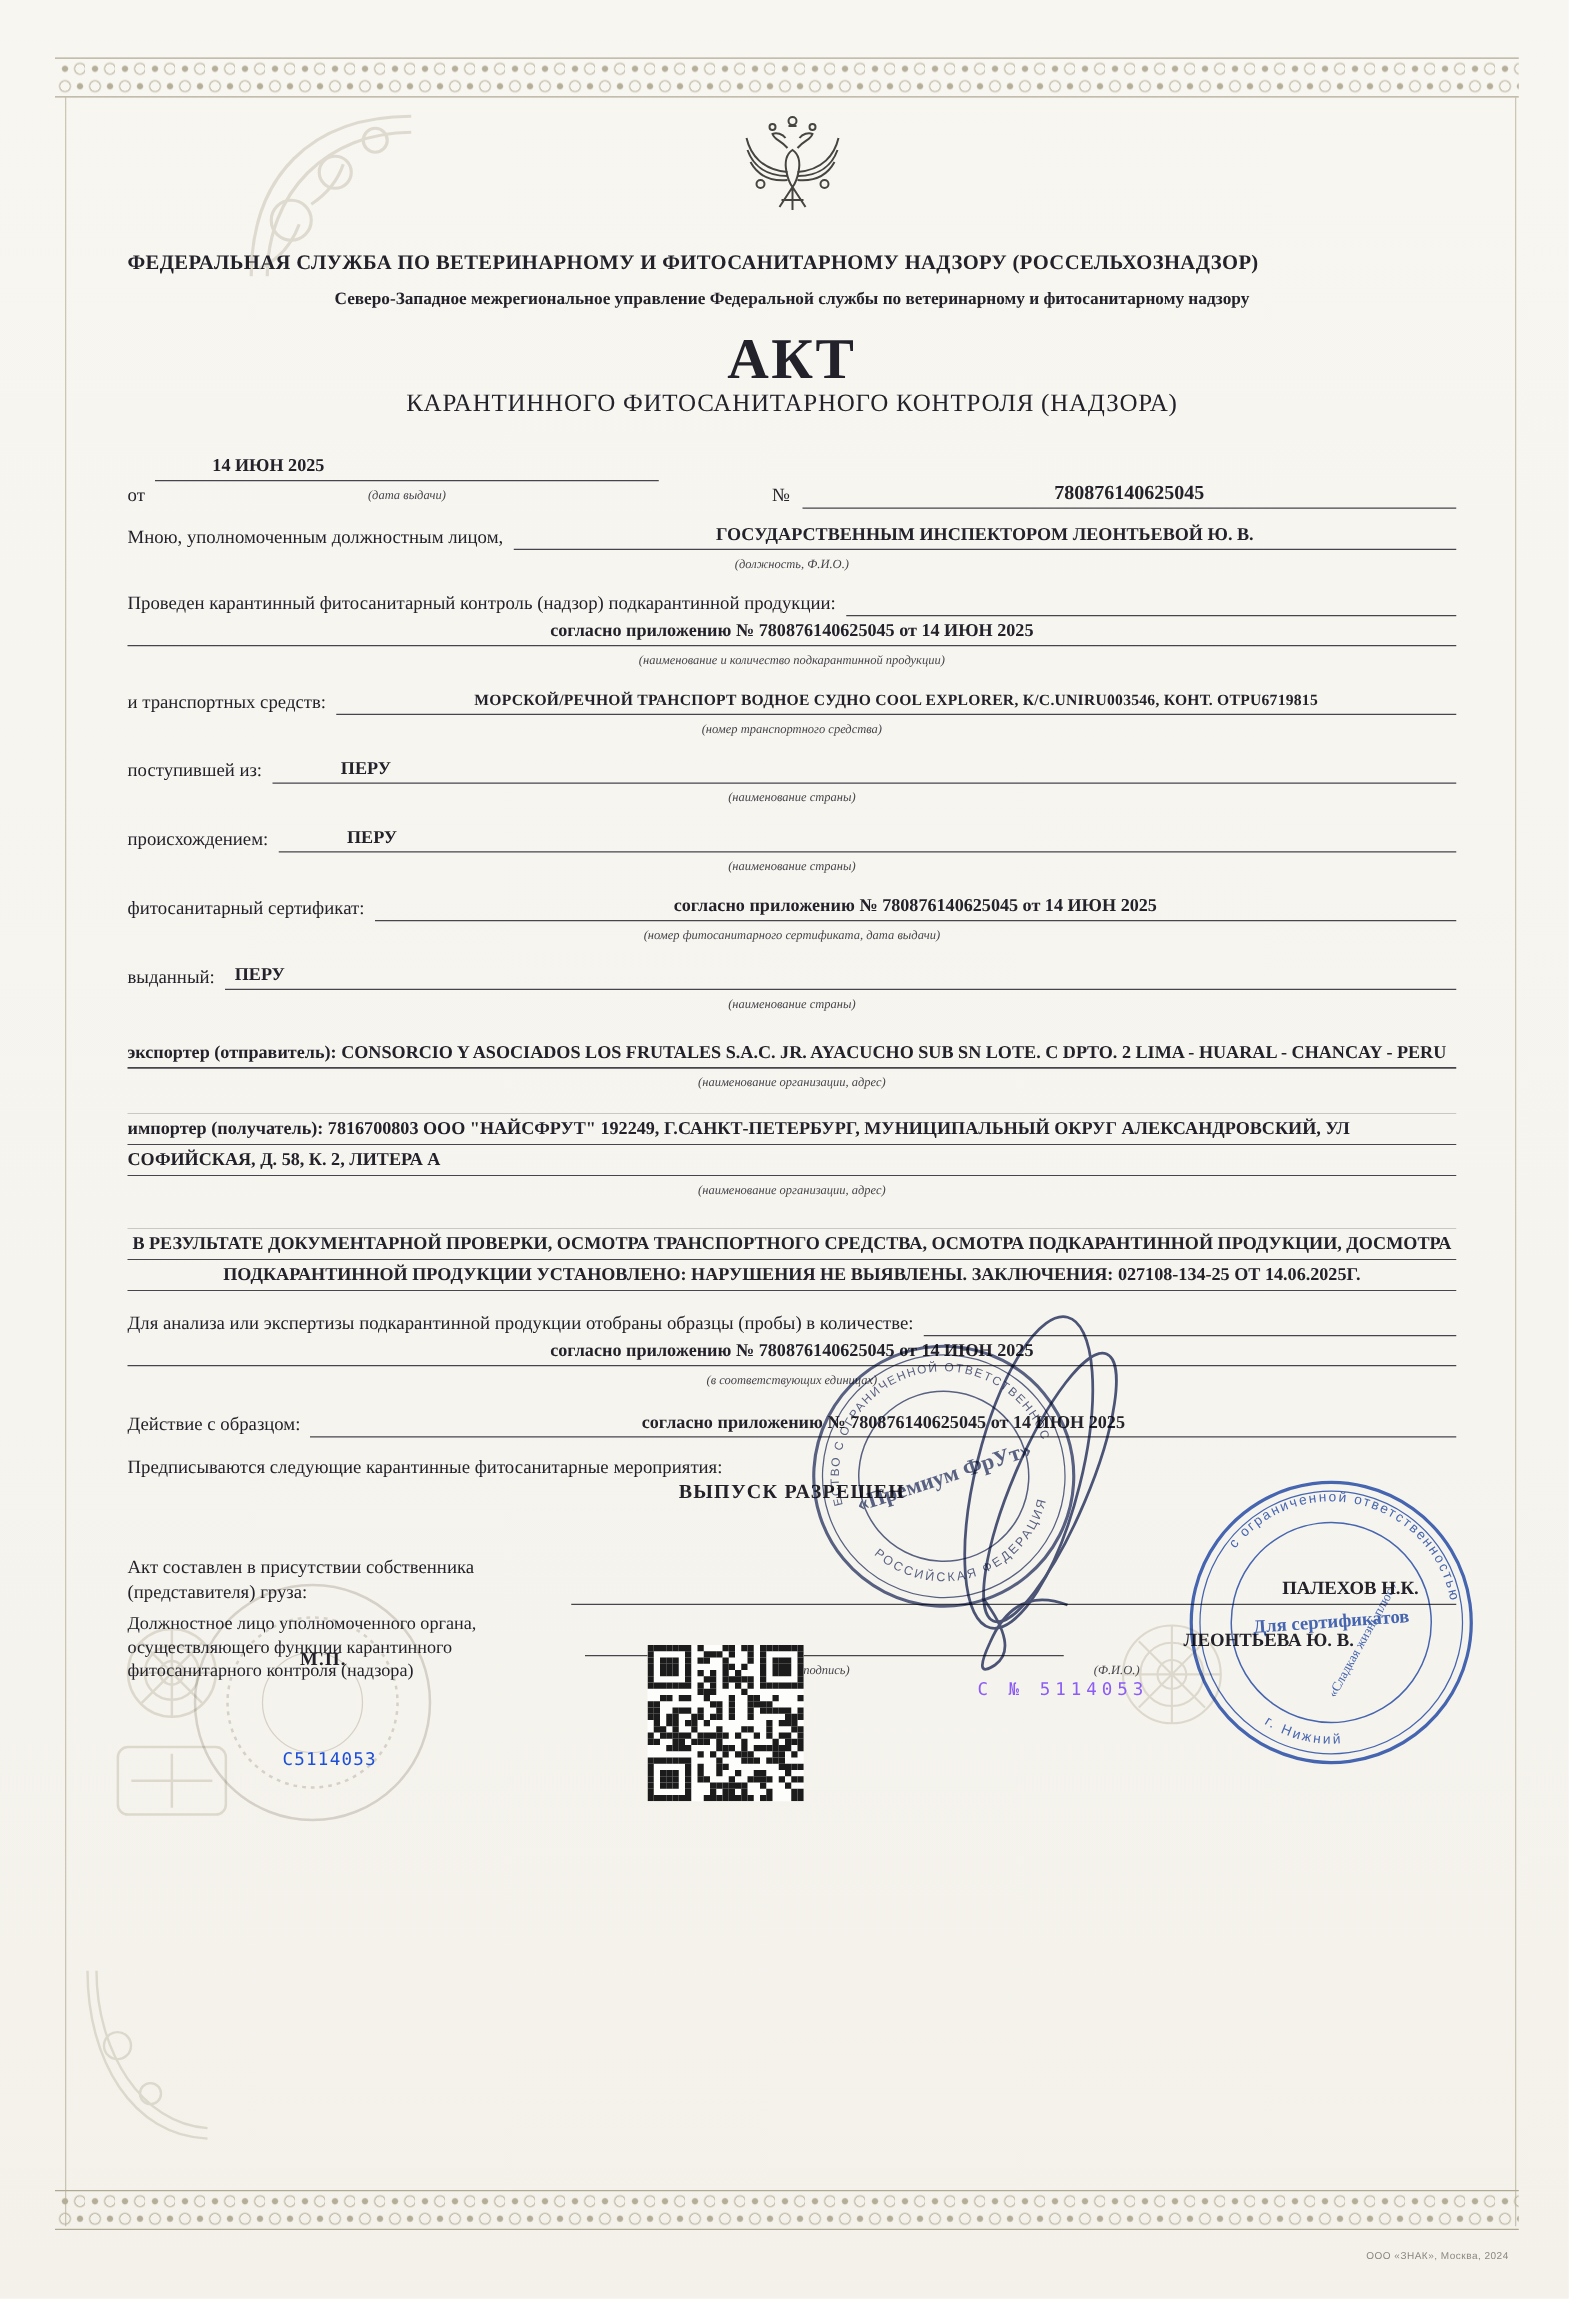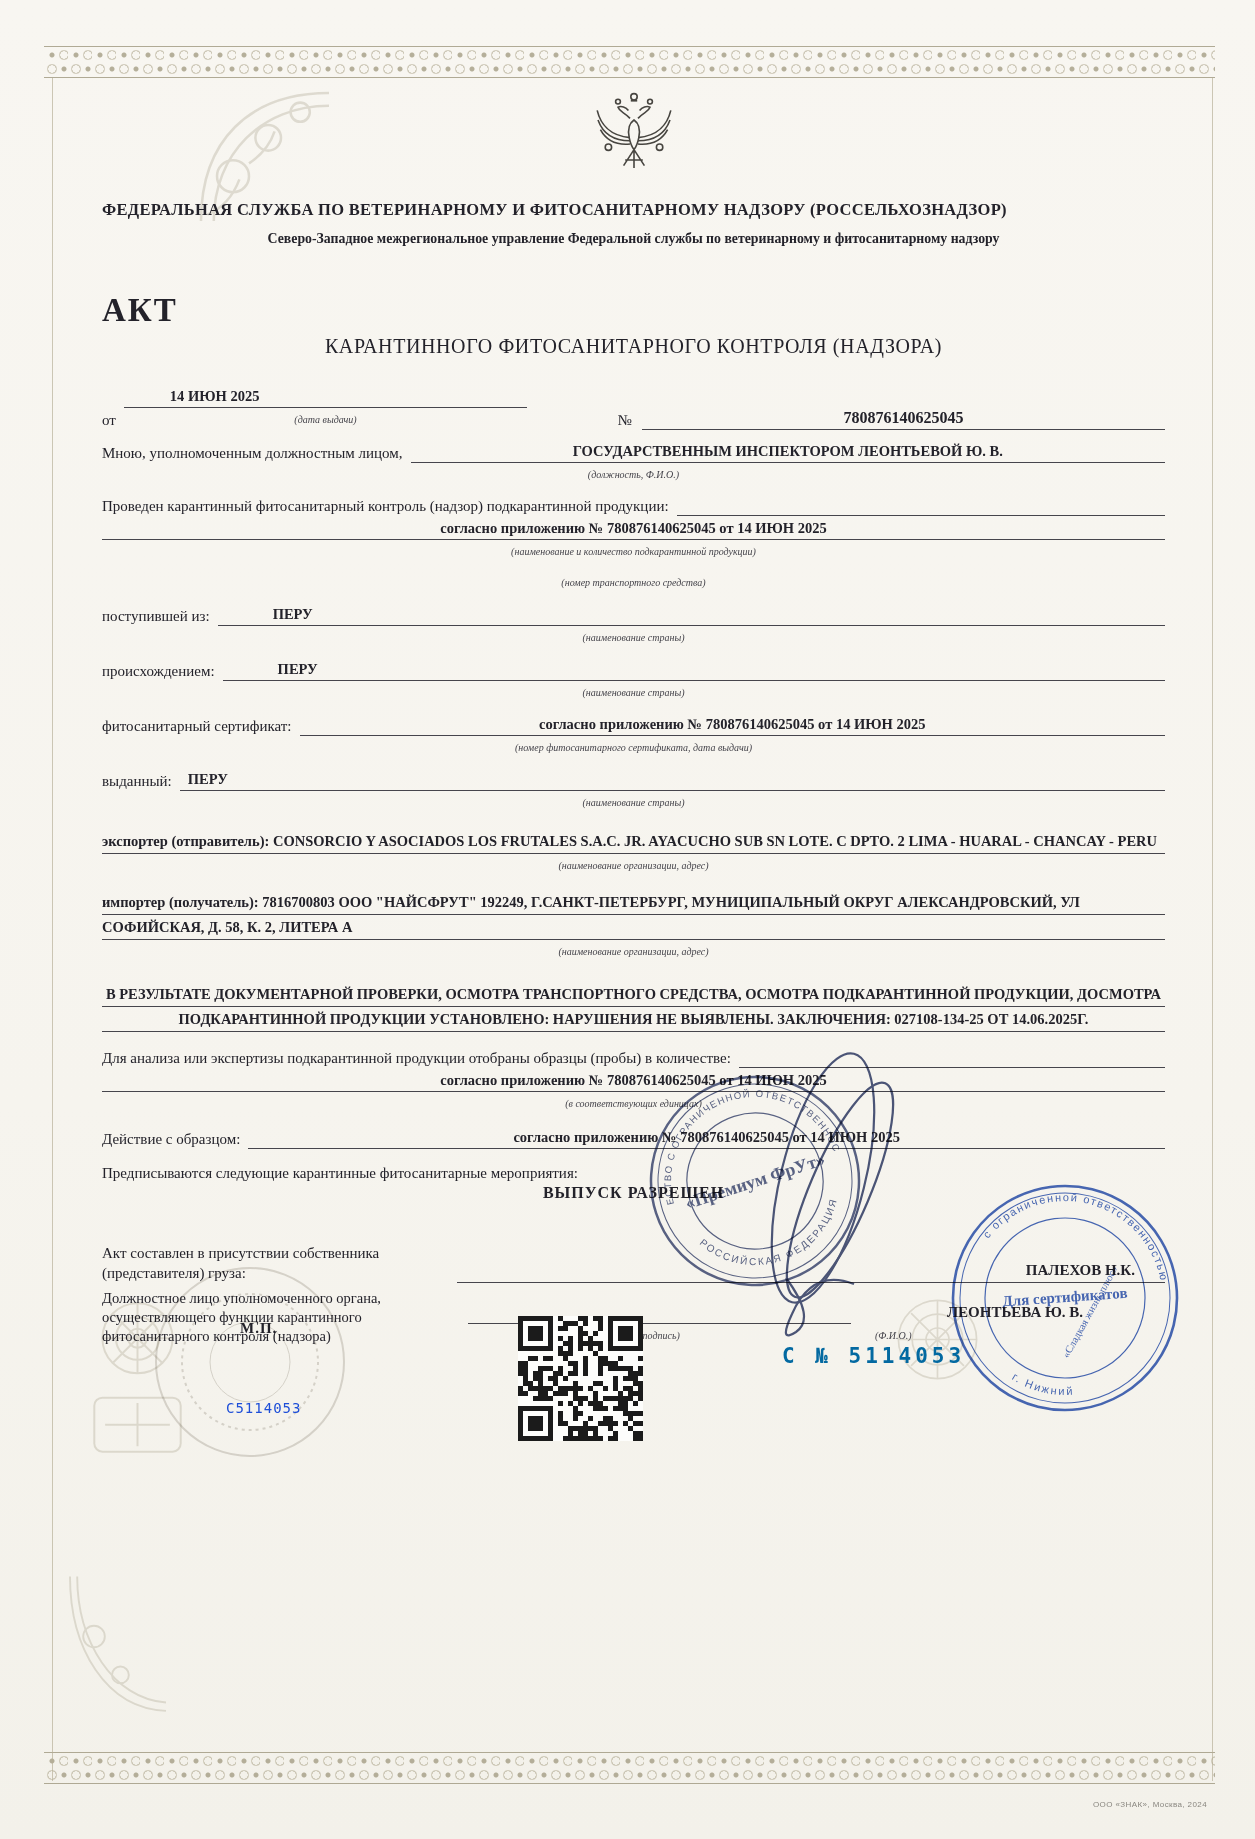--- a/index.html
+++ b/index.html
@@ -27,21 +27,21 @@
   .side-line{position:absolute;top:78px;bottom:58px;border-left:1.2px solid #b3ac94;opacity:.65;}
   .side-line.left{left:52px;}
   .side-line.right{right:42px;border-left:none;border-right:1.2px solid #b3ac94;box-shadow:-3px 0 0 -1.5px #cfc9b4;}
   .ornament{position:absolute;opacity:.32;}
 
   
   .content{position:absolute;left:102px;right:90px;top:84px;font-size:15px;line-height:20px;}
   .emblem{width:96px;height:104px;margin:0 auto;}
   .agency{margin-top:12px;text-align:left;font-weight:bold;font-size:16.5px;letter-spacing:.3px;}
   .department{margin-top:9px;text-align:center;font-weight:bold;font-size:13.8px;}
-  .act-title{margin-top:43px;font-weight:bold;font-size:33px;line-height:36px;letter-spacing:2px;}
+  .act-title{margin-top:20px;text-align:center;font-weight:bold;font-size:46px;line-height:36px;letter-spacing:2px;}
   .act-subtitle{margin-top:8px;text-align:center;font-size:20px;letter-spacing:.6px;}
 
   .fline{display:flex;align-items:flex-end;gap:8px;}
   .flabel{white-space:nowrap;text-align:center;}
   .fvalue{flex:1;border-bottom:1.3px solid #46454c;font-weight:bold;text-align:center;font-size:14.5px;padding:0 4px 1px;}
   .fvalue.align-left{text-align:left;padding-left:55px;}
   .fvalue.small{font-size:12.5px;letter-spacing:.2px;}
   .fcap{font-size:10px;font-style:italic;text-align:center;color:#44434a;margin-top:2px;}
   .sec{margin-top:11px;}
   .ruled{
@@ -60,21 +60,21 @@
   .signing .slabel{width:352px;font-size:14.5px;line-height:19px;}
   .signing .smid{flex:1;align-self:flex-end;}
   .signing .smid .line{border-bottom:1.3px solid #46454c;height:24px;}
   .signing .sright{width:300px;align-self:flex-end;}
   .signing .sname{font-weight:bold;font-size:15px;padding-bottom:2px;text-align:center;}
 
   
   .mp-text{position:absolute;left:240px;top:1320px;font-weight:bold;font-size:15px;letter-spacing:1px;}
   .qr{position:absolute;left:518px;top:1316px;width:125px;height:125px;background:#fdfdfb;}
   .serial-right{position:absolute;left:782px;top:1344px;font-family:"DejaVu Sans Mono",monospace;
-    font-size:21px;letter-spacing:4px;color:#0369a1;font-weight:bold;}
+    font-size:14px;letter-spacing:4px;color:#8b5cf6;}
   .serial-left{position:absolute;left:226px;top:1400px;font-family:"DejaVu Sans Mono",monospace;
     font-size:14px;letter-spacing:1px;color:#1d4ed8;}
   .print-info{position:absolute;right:48px;top:1800px;font-size:8px;color:#8a8780;
     font-family:"Liberation Sans",sans-serif;letter-spacing:.4px;}
 
   .stamp{position:absolute;mix-blend-mode:multiply;}
   .stamp.premium{left:640px;top:1066px;transform:rotate(-18deg);opacity:.85;}
   .stamp.blue{left:945px;top:1178px;transform:rotate(14deg);opacity:.88;}
   .stamp.embossed{left:150px;top:1262px;opacity:.3;}
   .signature-scribble{position:absolute;left:728px;top:1028px;opacity:.9;mix-blend-mode:multiply;}
@@ -177,20 +177,24 @@
     <div class="sec">
       <div class="fline">
         <span class="flabel">Проведен карантинный фитосанитарный контроль (надзор) подкарантинной продукции:</span>
         <div class="fvalue"></div>
       </div>
       <div class="fvalue" style="margin-top:2px;">согласно приложению № 780876140625045 от 14 ИЮН 2025</div>
       <div class="fcap">(наименование и количество подкарантинной продукции)</div>
     </div>
 
     <div class="sec">
+      <div class="fline">
+        <span class="flabel">и транспортных средств:</span>
+        <div class="fvalue small">МОРСКОЙ/РЕЧНОЙ ТРАНСПОРТ ВОДНОЕ СУДНО COOL EXPLORER, К/С.UNIRU003546, КОНТ. OTPU6719815</div>
+      </div>
       <div class="fcap">(номер транспортного средства)</div>
     </div>
 
     <div class="sec">
       <div class="fline">
         <span class="flabel">поступившей из:</span>
         <div class="fvalue align-left">ПЕРУ</div>
       </div>
       <div class="fcap">(наименование страны)</div>
     </div>

